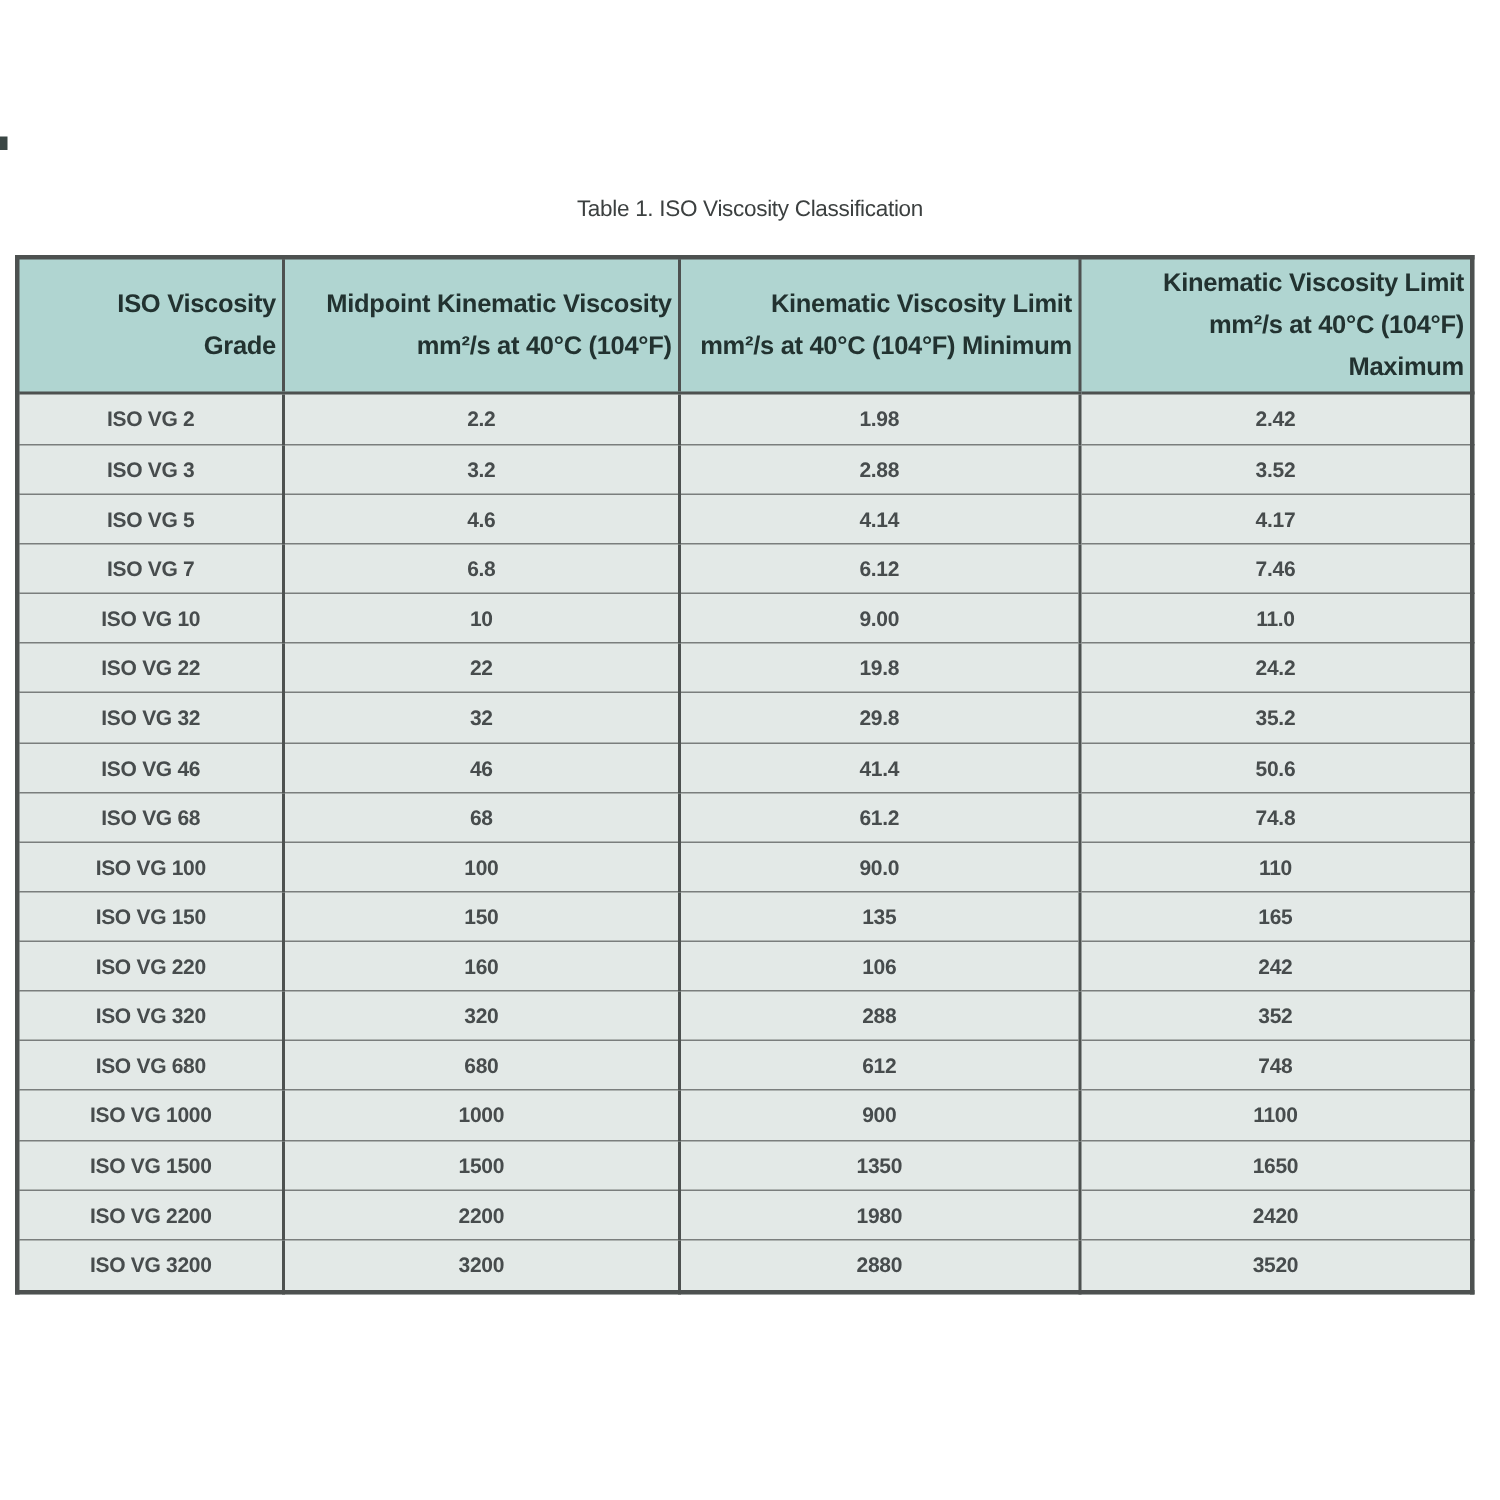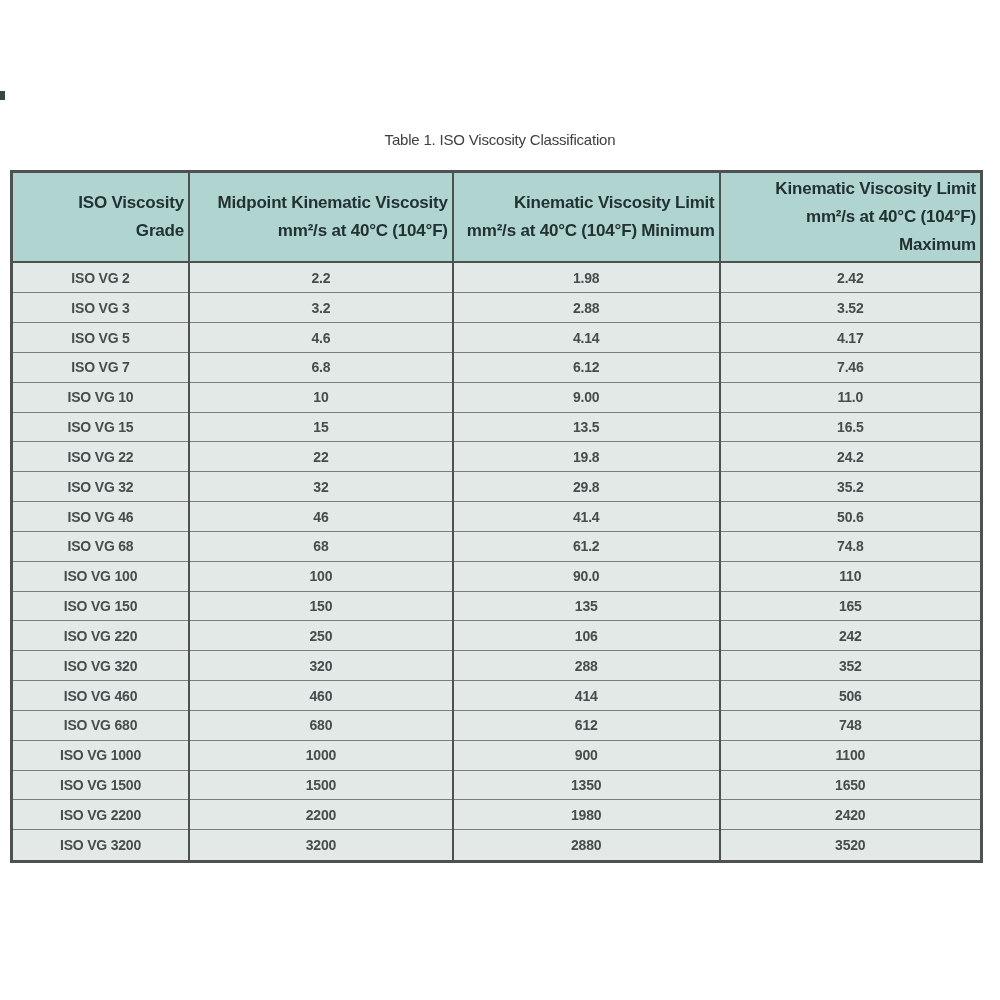--- a/index.html
+++ b/index.html
@@ -139,26 +139,20 @@
         <td>6.12</td>
         <td>7.46</td>
       </tr>
       <tr>
         <td>ISO VG 10</td>
         <td>10</td>
         <td>9.00</td>
         <td>11.0</td>
       </tr>
       <tr>
-        <td>ISO VG 15</td>
-        <td>15</td>
-        <td>13.5</td>
-        <td>16.5</td>
-      </tr>
-      <tr>
         <td>ISO VG 22</td>
         <td>22</td>
         <td>19.8</td>
         <td>24.2</td>
       </tr>
       <tr>
         <td>ISO VG 32</td>
         <td>32</td>
         <td>29.8</td>
         <td>35.2</td>
@@ -182,37 +176,31 @@
         <td>110</td>
       </tr>
       <tr>
         <td>ISO VG 150</td>
         <td>150</td>
         <td>135</td>
         <td>165</td>
       </tr>
       <tr>
         <td>ISO VG 220</td>
-        <td>250</td>
+        <td>160</td>
         <td>106</td>
         <td>242</td>
       </tr>
       <tr>
         <td>ISO VG 320</td>
         <td>320</td>
         <td>288</td>
         <td>352</td>
       </tr>
       <tr>
-        <td>ISO VG 460</td>
-        <td>460</td>
-        <td>414</td>
-        <td>506</td>
-      </tr>
-      <tr>
         <td>ISO VG 680</td>
         <td>680</td>
         <td>612</td>
         <td>748</td>
       </tr>
       <tr>
         <td>ISO VG 1000</td>
         <td>1000</td>
         <td>900</td>
         <td>1100</td>

